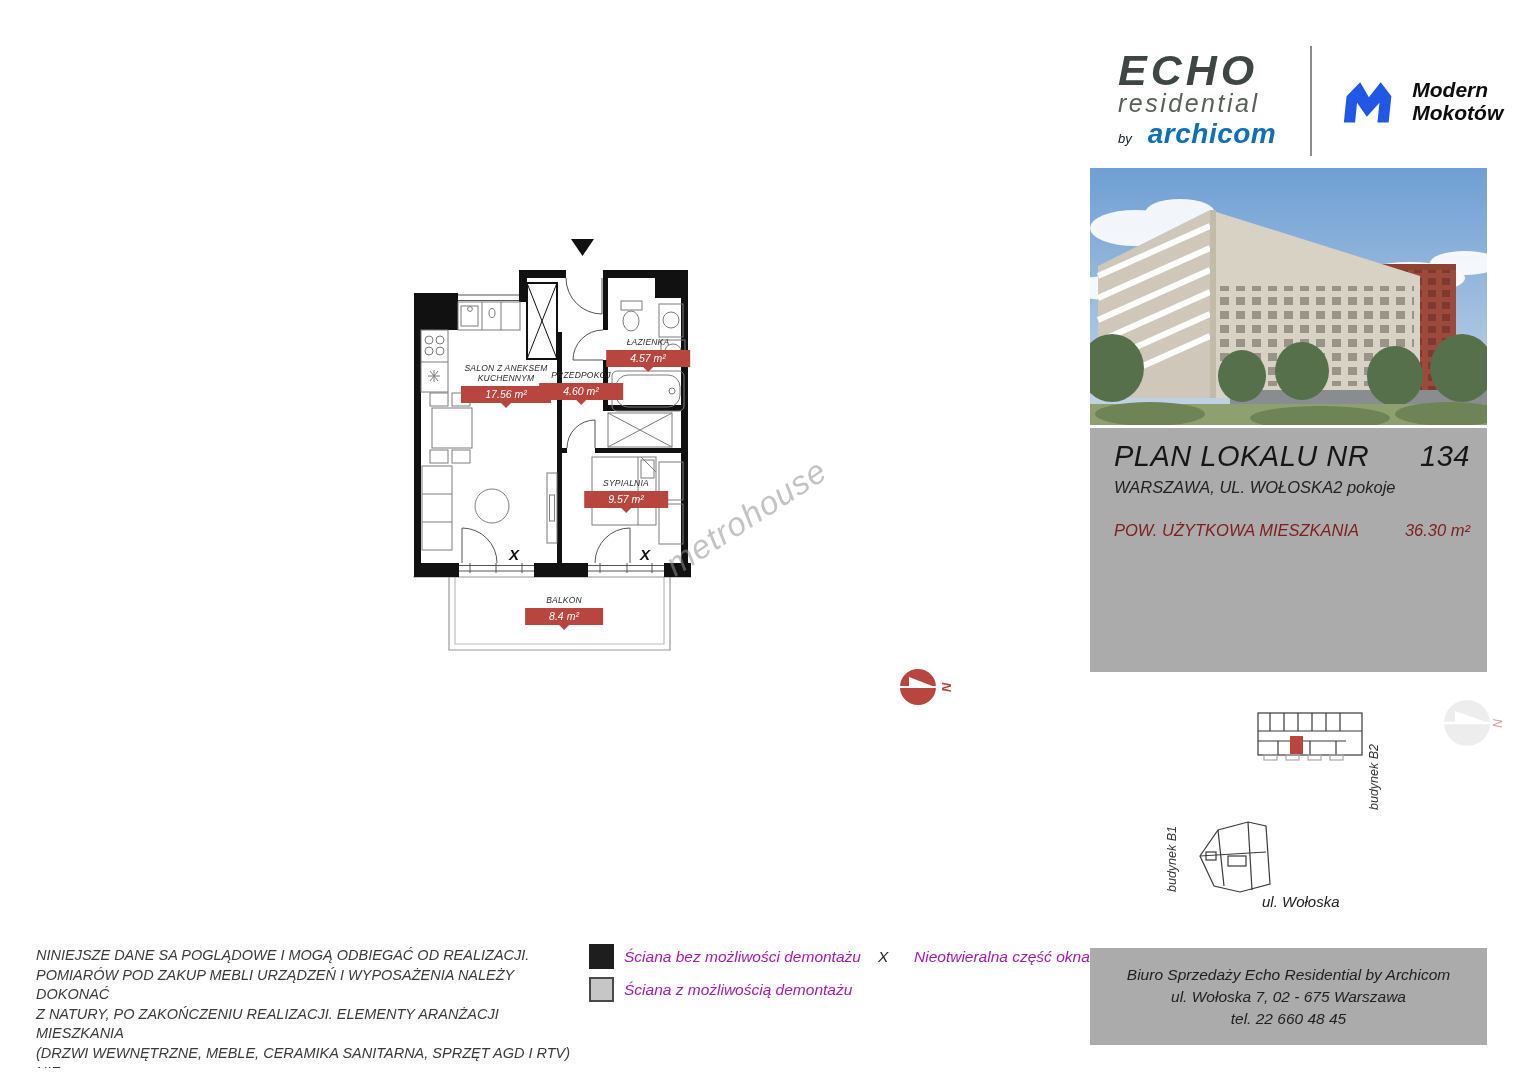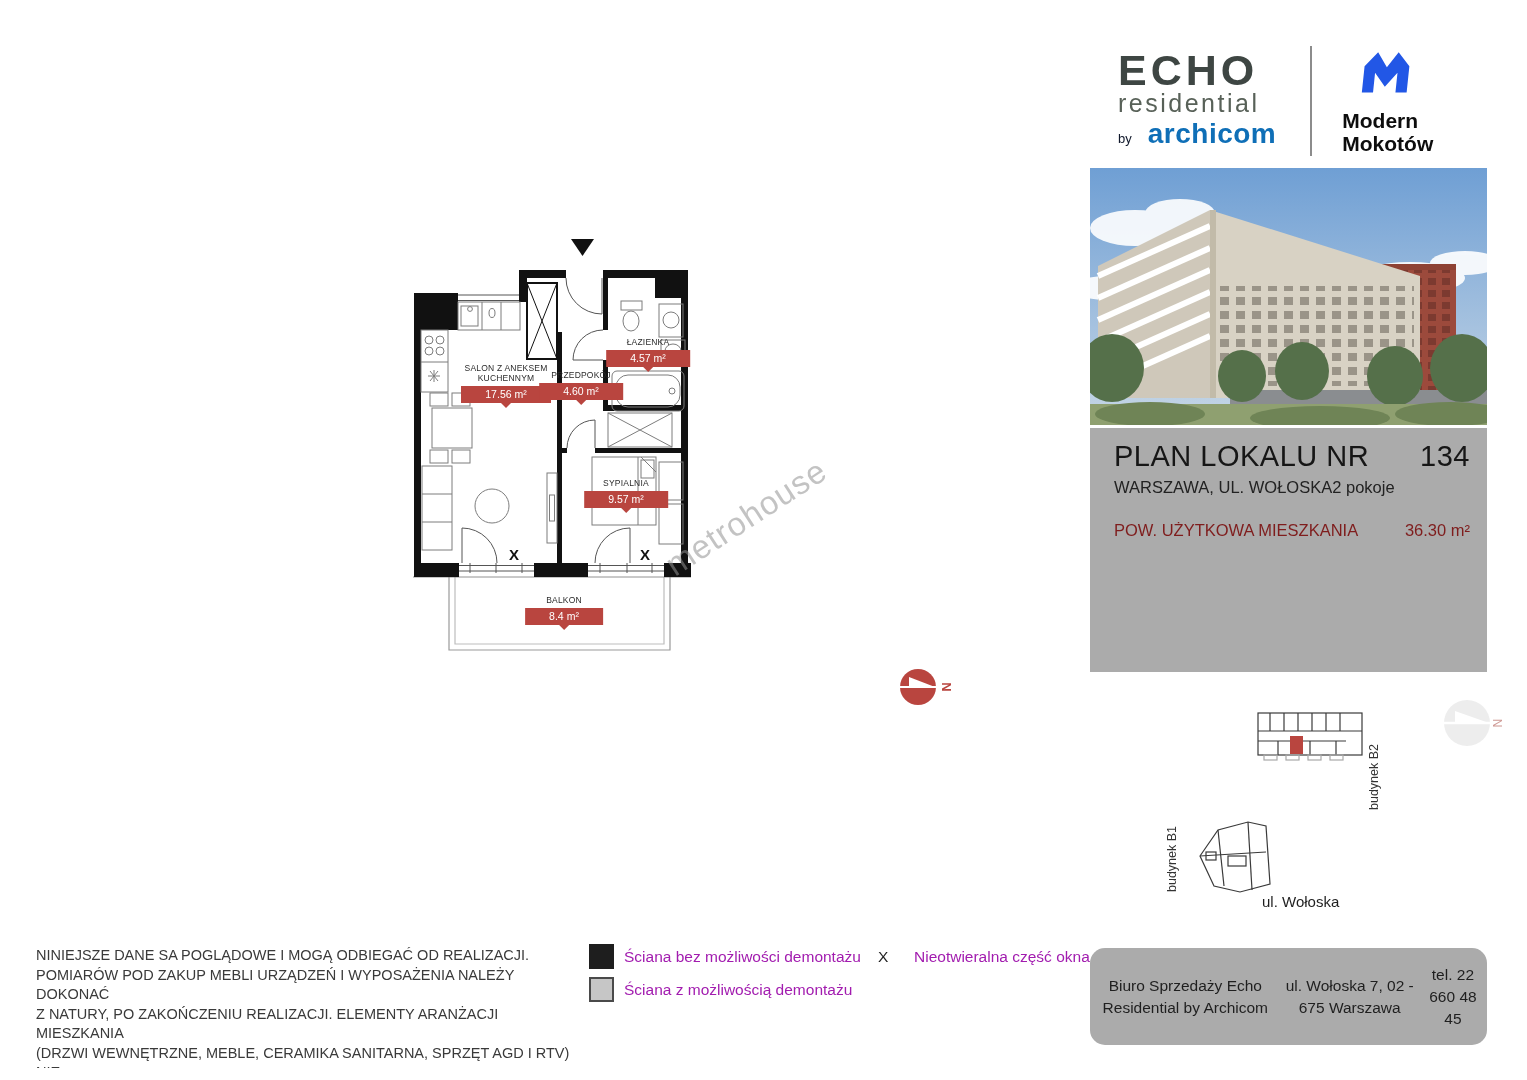--- a/index.html
+++ b/index.html
@@ -1,50 +1,50 @@
 <!DOCTYPE html>
 <html><head>
 <meta charset="utf-8">
 <style>
   html,body{margin:0;padding:0;background:#fff;}
   .page{position:relative;width:1527px;height:1068px;background:#ffffff;overflow:hidden;
-        font-family:"Liberation Sans", sans-serif;color:#1c1c1c;}
+        font-family:"Liberation Sans", sans-serif;color:#1c1c1c;font-style:italic;}
   .abs{position:absolute;}
 
   
   .logos{left:1118px;top:46px;display:flex;align-items:center;}
   .echo-name{font-size:43px;font-weight:bold;color:#3e4643;letter-spacing:4px;line-height:40px;}
   .echo-sub{font-size:25px;color:#586158;letter-spacing:2.5px;line-height:27px;}
   .echo-by{margin-top:3px;line-height:28px;}
   .echo-by .by{font-size:13px;color:#0f172a;margin-right:16px;}
   .echo-by .brand{font-size:28px;font-weight:bold;color:#0f6fb7;letter-spacing:0.5px;}
   .logo-divider{width:2px;height:110px;background:#8c8c8c;margin:0 30px 0 34px;}
-  .mm{display:flex;align-items:center;gap:14px;flex-direction:column;}
+  .mm{display:flex;align-items:center;gap:14px;}
   .mm-text{font-size:21px;font-weight:bold;color:#0d0d0d;line-height:23px;}
 
   
   .photo{left:1090px;top:168px;}
 
   
   .info-panel{left:1090px;top:428px;width:397px;height:244px;background:#ababab;
               box-sizing:border-box;padding:12px 17px 0 24px;}
   .title-row{display:flex;justify-content:space-between;align-items:baseline;
              font-size:29px;color:#161616;letter-spacing:0.5px;}
   .sub-row{display:flex;justify-content:flex-start;font-size:16.5px;color:#222;margin-top:5px;}
   .area-row{display:flex;justify-content:space-between;font-size:16.5px;color:#7f1d1d;margin-top:24px;}
   .detail-table{margin-top:52px;position:relative;}
   .detail-table .vline{position:absolute;left:74%;top:2px;bottom:2px;width:2px;background:#fff;}
   .drow{display:flex;justify-content:space-between;font-size:13px;color:#222;
         padding:5px 2px 5px 0;}
   .drow.rule{border-bottom:2px solid #fff;}
 
   
   .footer-box{left:1090px;top:948px;width:397px;height:97px;background:#ababab;
-              display:flex;justify-content:center;align-items:center;
-              font-size:15.5px;line-height:22px;color:#1f1f1f;text-align:center;border-radius:15px;}
+              display:flex;flex-direction:column;justify-content:center;align-items:center;
+              font-size:15.5px;line-height:22px;color:#1f1f1f;text-align:center;}
 
   
   .disclaimer{left:36px;top:946px;width:548px;font-size:14.5px;line-height:19.5px;
               color:#3a3a3a;white-space:pre-line;}
 
   
   .sw{width:25px;height:25px;}
   .sw-black{left:589px;top:944px;background:#1e1e1e;}
   .sw-gray{left:589px;top:977px;background:#c6c6c6;border:2px solid #4a4a4a;box-sizing:border-box;}
   .legend-label{font-size:15.5px;color:#a21caf;}

